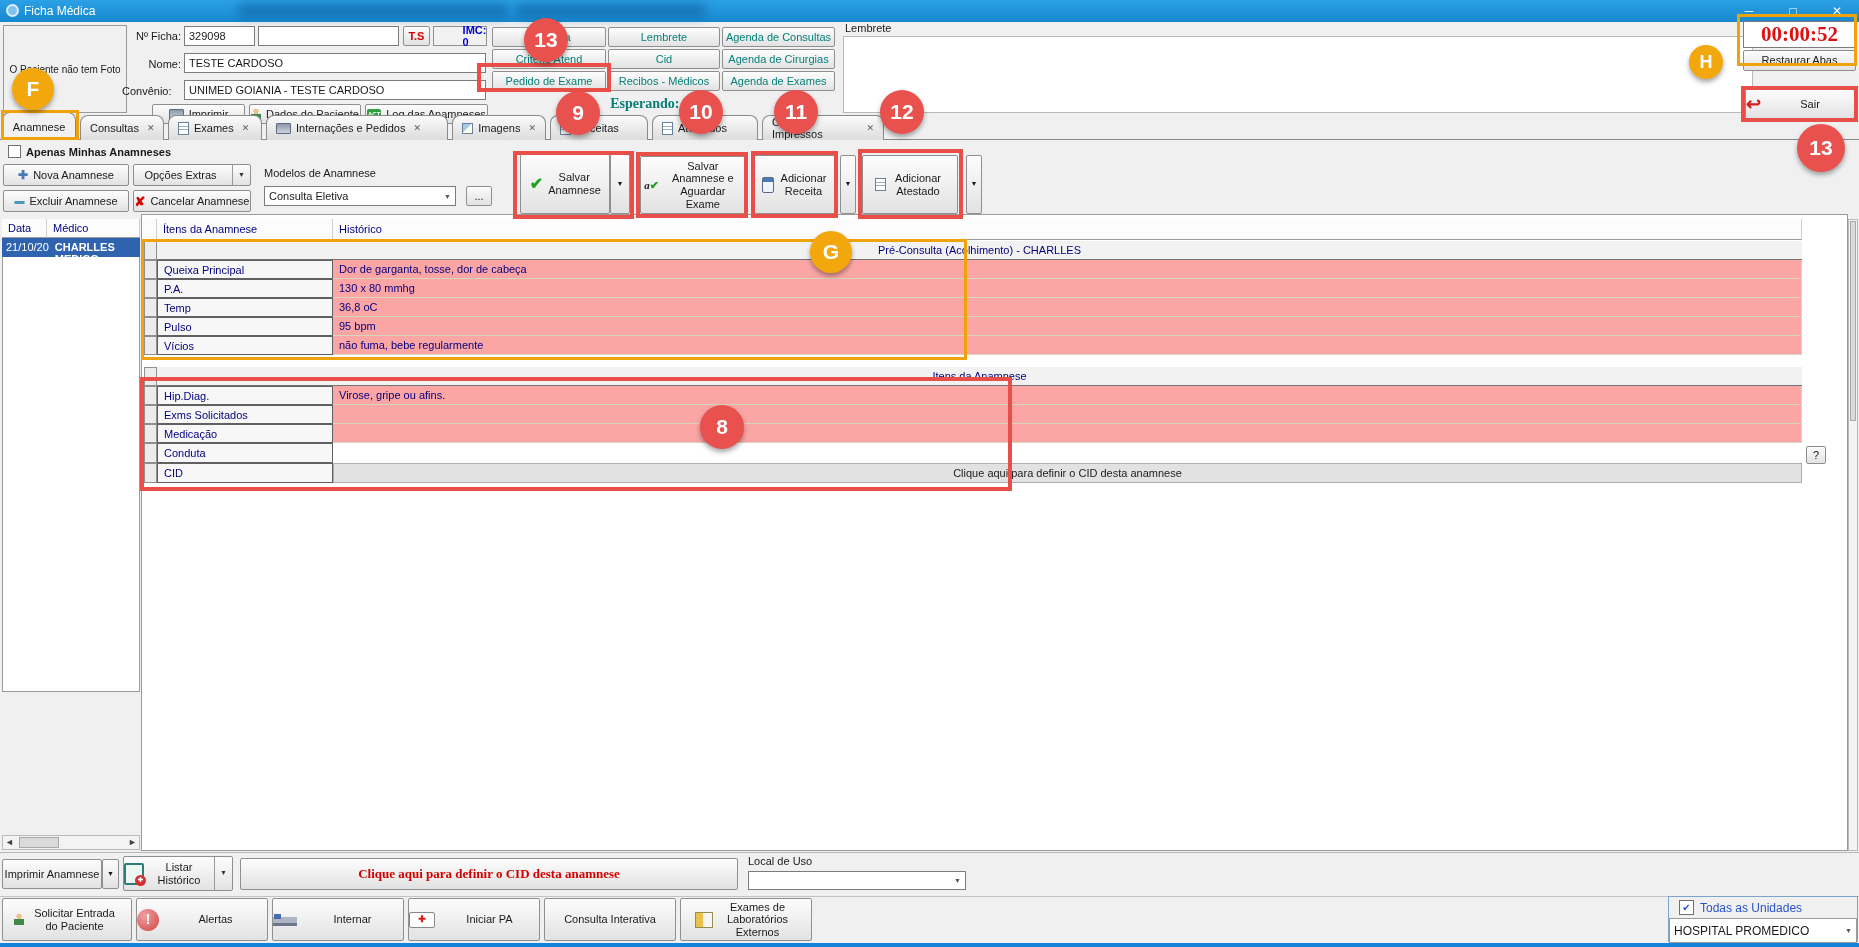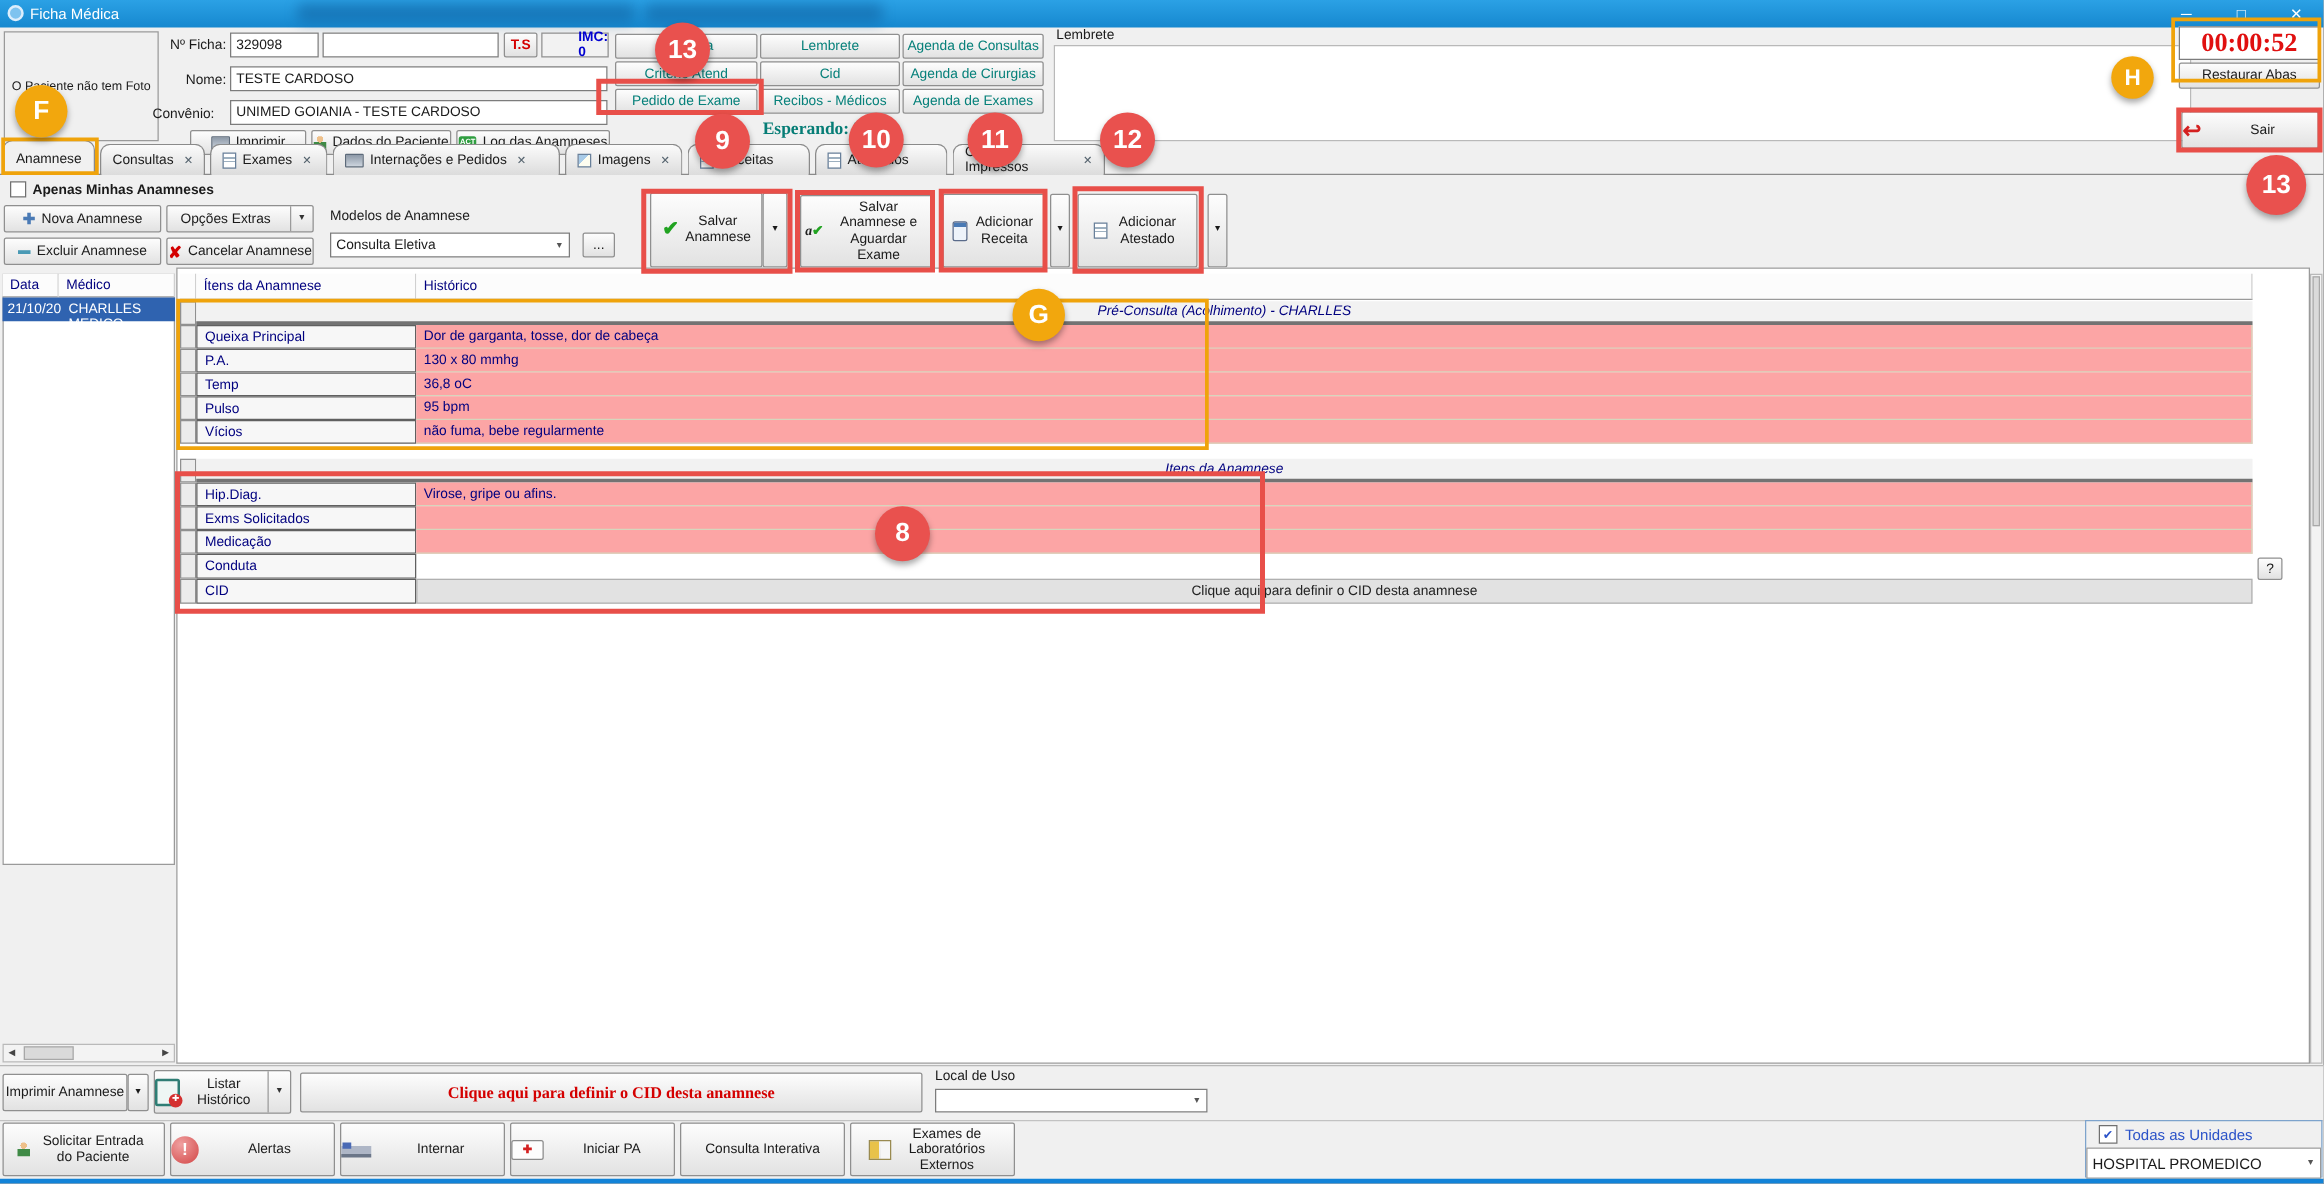--- a/index.html
+++ b/index.html
@@ -26,21 +26,21 @@
        background:linear-gradient(#fbfbfb,#dcdcdc);display:flex;align-items:center;gap:5px;padding:0 9px;z-index:2;}
   .tab.active{top:112px;height:28px;background:#f1f1f1;z-index:3;}
   .tabline{left:0;top:139px;width:1859px;height:1px;background:#8a8a8a;z-index:1;}
   .closex{font-size:9px;color:#55636e;margin-left:3px;}
   
   .gcell{display:flex;align-items:center;padding:0 6px;color:#00007f;}
   .lblc{background:#f7f7f7;border:1px solid #606060;}
   .gutter{background:#ececec;border:1px solid #909090;}
   .ycell{background:#fca5a5;border-bottom:1px solid #d6d6bd;border-right:1px solid #d6d6bd;}
   .wcell{background:#fff;border-bottom:1px solid #cfcfcf;}
-  .secrow{background:#f2f2f2;border-bottom:3px solid #737373;justify-content:center;font-style:italic;}
+  .secrow{background:#f2f2f2;border-bottom:1px solid #737373;justify-content:center;}
   .hdrcell{background:#fcfcfc;border-bottom:1px solid #9a9a9a;border-right:1px solid #d0d0d0;}
   
   .ann-o{border:3px solid #efa30b;z-index:40;pointer-events:none;}
   .ann-r{border:4px solid #e84f49;z-index:40;pointer-events:none;}
   .badge{z-index:50;border-radius:50%;color:#fff;display:flex;align-items:center;justify-content:center;
          font-weight:bold;font-size:21px;box-shadow:0 3px 5px rgba(0,0,0,.35);}
   .badge.o{background:#f2a70d;}
   .badge.r{background:#e9514e;}
   
   .ic-doc{width:9px;height:11px;background:linear-gradient(#fff 0 3px,#9db0c0 3px 4px,#fff 4px 6px,#9db0c0 6px 7px,#fff 7px);border:1px solid #69809a;}
@@ -227,21 +227,21 @@
   </div>
   <div class="abs btn" style="left:966px;top:155px;width:16px;height:59px;">
       <span style="font-size:7px;">▼</span>
     </div>
 
   <div class="abs" style="left:2px;top:219px;width:138px;height:473px;background:#fff;border:1px solid #9a9a9a;"></div>
   <div class="abs gcell hdrcell navy" style="left:2px;top:219px;width:45px;height:19px;">Data</div>
   <div class="abs gcell hdrcell navy" style="left:47px;top:219px;width:93px;height:19px;">Médico</div>
   <div class="abs" style="left:2px;top:238px;width:138px;height:19px;background:#2f63b0;color:#fff;display:flex;">
     <span style="width:45px;padding:3px 4px 0;">21/10/20</span>
-    <span style="padding:3px 2px 16px;">CHARLLES MEDICO</span>
+    <span style="padding:3px 2px 16px;font-weight:bold;">CHARLLES MEDICO</span>
   </div>
   <div class="abs scrollbar" style="left:2px;top:835px;width:138px;height:15px;">
     <span class="abs" style="left:2px;top:1px;font-size:9px;color:#444;">◄</span>
     <span class="abs thumb" style="left:16px;top:1px;width:40px;height:11px;"></span>
     <span class="abs" style="right:2px;top:1px;font-size:9px;color:#444;">►</span>
   </div>
 
   <div class="abs" style="left:141px;top:214px;width:1707px;height:637px;background:#fff;border:1px solid #9a9a9a;"></div>
 
   <div class="abs hdrcell" style="left:144px;top:219px;width:13px;height:21px;"></div>

